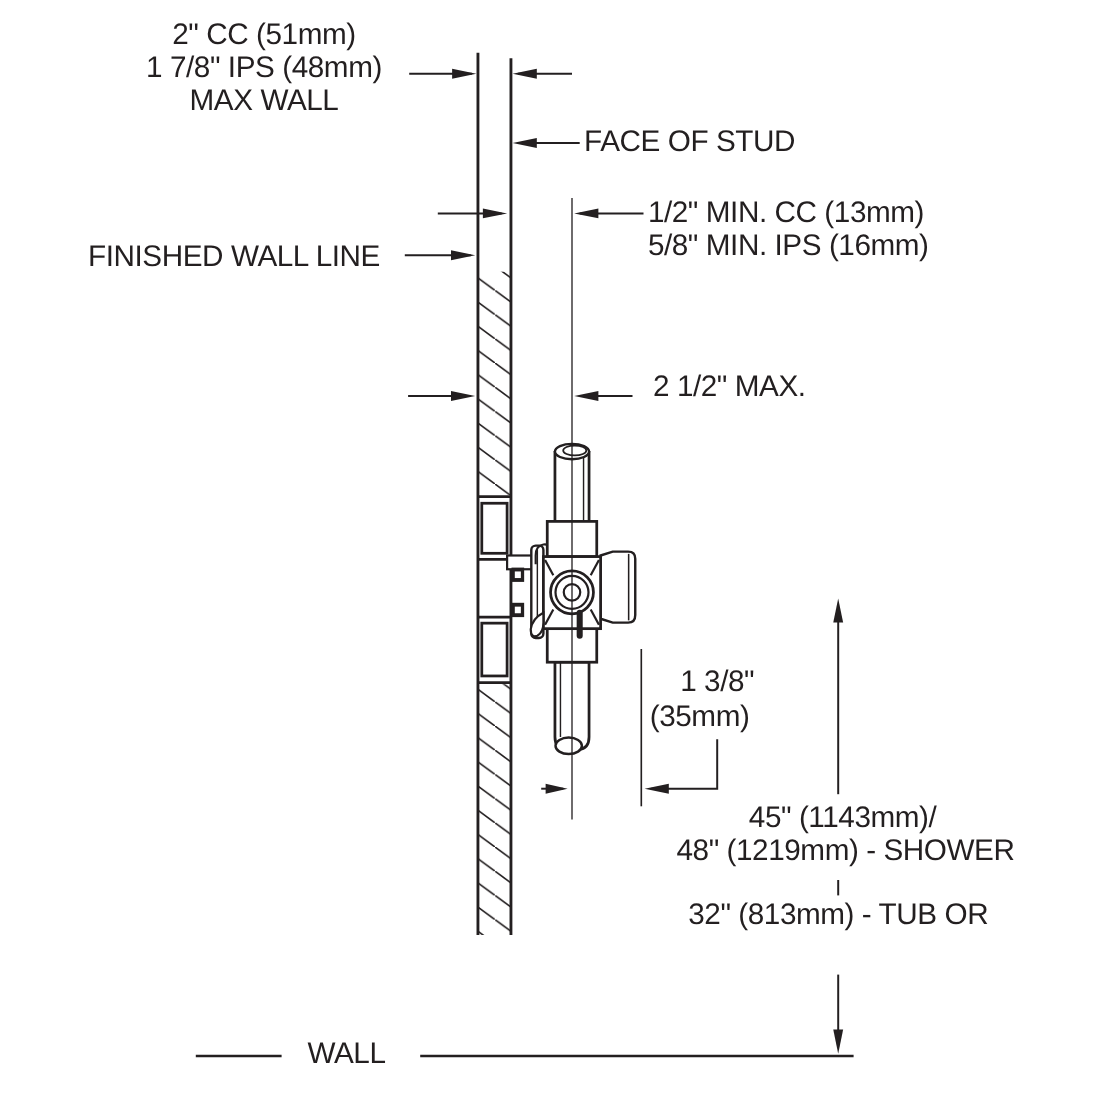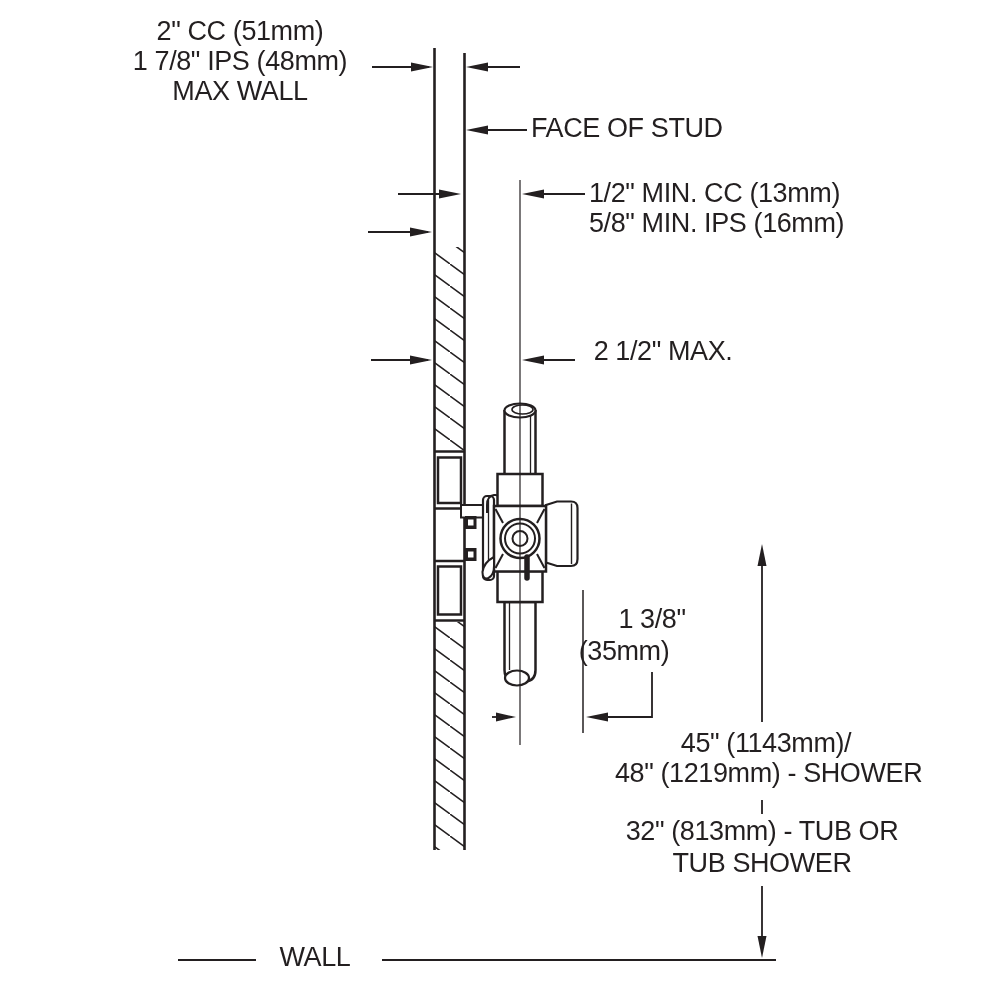--- a/index.html
+++ b/index.html
@@ -155,27 +155,27 @@
 
   <div class="lbl ctr" style="left:90px;top:16px;width:300px">2" CC (51mm)</div>
   <div class="lbl ctr" style="left:90px;top:46px;width:300px">1 7/8" IPS (48mm)</div>
   <div class="lbl ctr" style="left:90px;top:76px;width:300px">MAX WALL</div>
 
   <div class="lbl" style="left:531px;top:113px">FACE OF STUD</div>
 
   <div class="lbl" style="left:589px;top:178px">1/2" MIN. CC (13mm)</div>
   <div class="lbl" style="left:589px;top:208px">5/8" MIN. IPS (16mm)</div>
 
+  <div class="lbl" style="left:80px;top:218px">FINISHED WALL LINE</div>
 
   <div class="lbl ctr" style="left:583px;top:336px;width:160px">2 1/2" MAX.</div>
 
   <div class="lbl ctr" style="left:576px;top:604px;width:152px">1 3/8"</div>
-  <div class="lbl ctr" style="left:548px;top:636px;width:152px">(35mm)</div>
+  <div class="lbl ctr" style="left:560px;top:636px;width:152px">(35mm)</div>
 
   <div class="lbl ctr" style="left:615px;top:728px;width:302px">45" (1143mm)/</div>
   <div class="lbl ctr" style="left:615px;top:758px;width:302px">48" (1219mm) - SHOWER</div>
 
   <div class="lbl ctr" style="left:611px;top:816px;width:302px">32" (813mm) - TUB OR</div>
-  <div class="lbl ctr" style="left:611px;top:848px;width:302px">TUB SHOWER</div>
 
   <div class="lbl ctr" style="left:261px;top:942px;width:108px">WALL</div>
 
 </div>
 
 </body></html>

